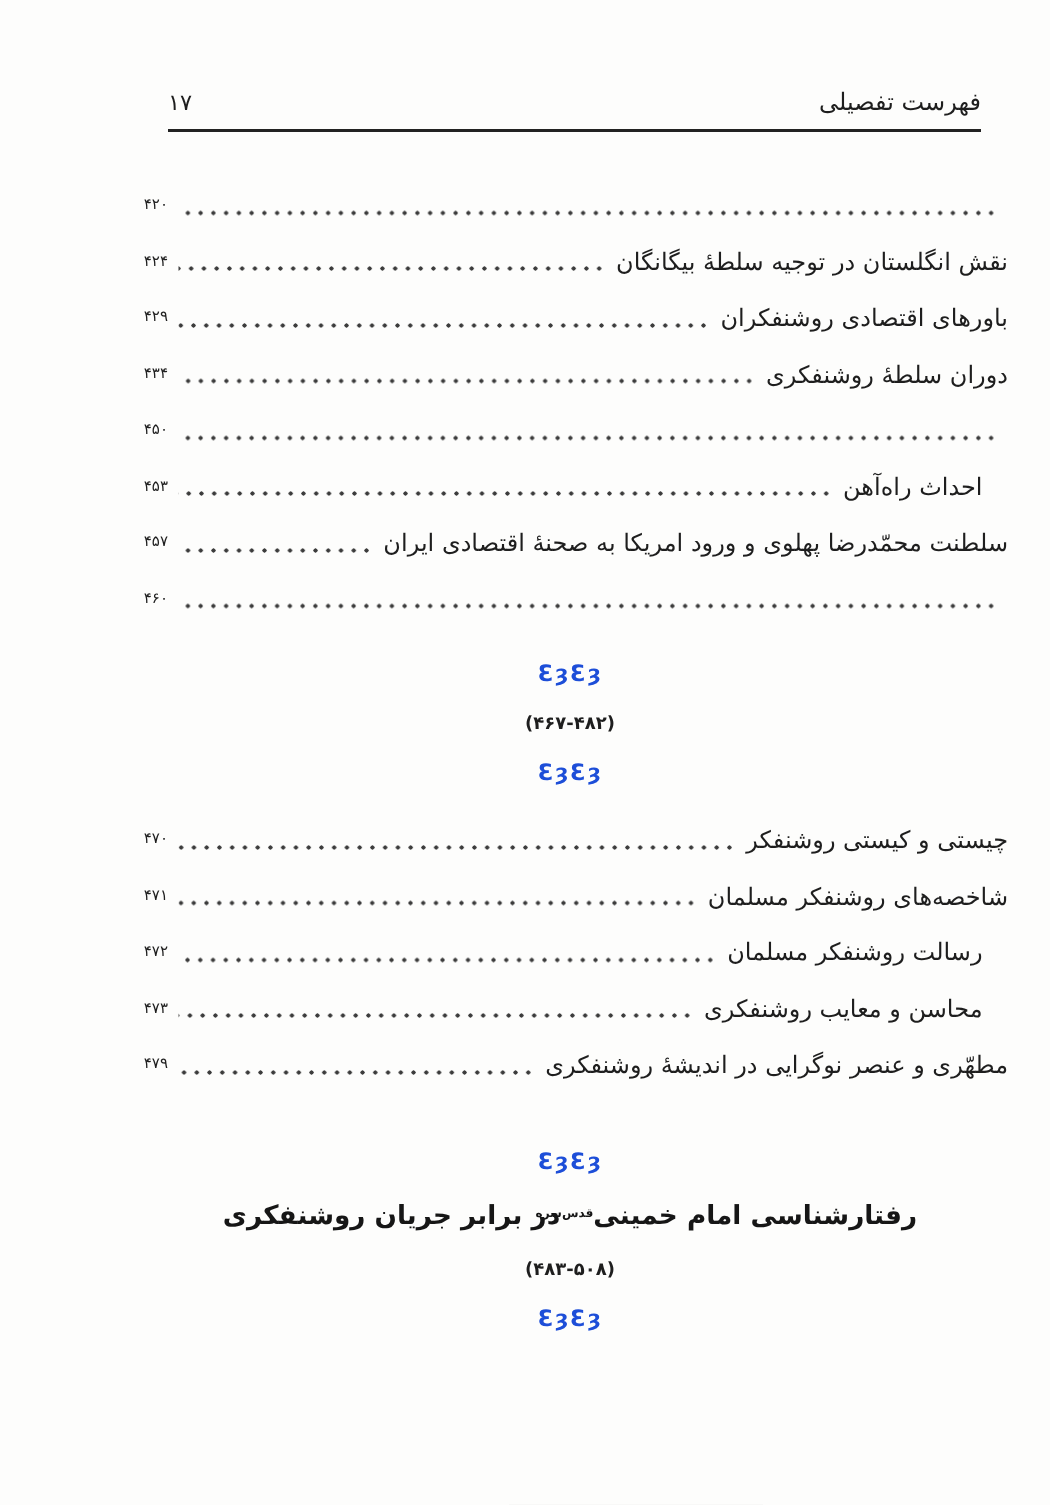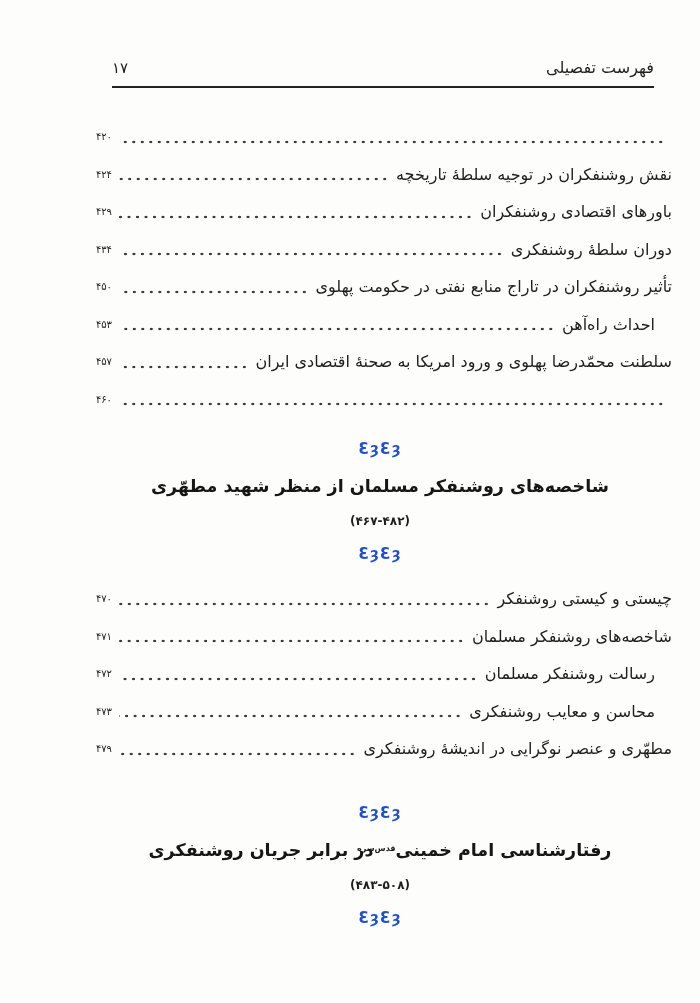--- a/index.html
+++ b/index.html
@@ -121,36 +121,35 @@
   </div>
 
   <div class="content">
 
     <div class="toc-list toc-list-1">
         <div class="toc-row">
     <span class="leader"></span>
     <span class="toc-page">۴۲۰</span>
   </div>
         <div class="toc-row">
-    <span class="toc-title">نقش روشنفکران در توجیه سلطهٔ تاریخچه</span>
+    <span class="toc-title">نقش انگلستان در توجیه سلطهٔ بیگانگان</span>
     <span class="leader"></span>
     <span class="toc-page">۴۲۴</span>
   </div>
         <div class="toc-row">
     <span class="toc-title">باورهای اقتصادی روشنفکران</span>
     <span class="leader"></span>
     <span class="toc-page">۴۲۹</span>
   </div>
         <div class="toc-row">
     <span class="toc-title">دوران سلطهٔ روشنفکری</span>
     <span class="leader"></span>
     <span class="toc-page">۴۳۴</span>
   </div>
         <div class="toc-row">
-    <span class="toc-title">تأثیر روشنفکران در تاراج منابع نفتی در حکومت پهلوی</span>
     <span class="leader"></span>
     <span class="toc-page">۴۵۰</span>
   </div>
         <div class="toc-row indent">
     <span class="toc-title">احداث راه‌آهن</span>
     <span class="leader"></span>
     <span class="toc-page">۴۵۳</span>
   </div>
         <div class="toc-row">
     <span class="toc-title">سلطنت محمّدرضا پهلوی و ورود امریکا به صحنهٔ اقتصادی ایران</span>
@@ -158,21 +157,20 @@
     <span class="toc-page">۴۵۷</span>
   </div>
         <div class="toc-row">
     <span class="leader"></span>
     <span class="toc-page">۴۶۰</span>
   </div>
       </div>
 
     <div class="section section-1">
       <div class="ornament">ƐȝƐȝ</div>
-      <div class="section-title">شاخصه‌های روشنفکر مسلمان از منظر شهید مطهّری</div>
       <div class="section-range">
         <span class="ltr">(۴۶۷-۴۸۲)</span>
       </div>
       <div class="ornament ornament-bottom">ƐȝƐȝ</div>
     </div>
 
     <div class="toc-list toc-list-2">
         <div class="toc-row">
     <span class="toc-title">چیستی و کیستی روشنفکر</span>
     <span class="leader"></span>

